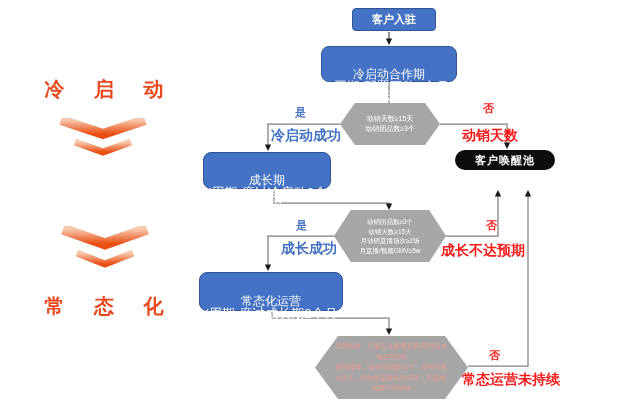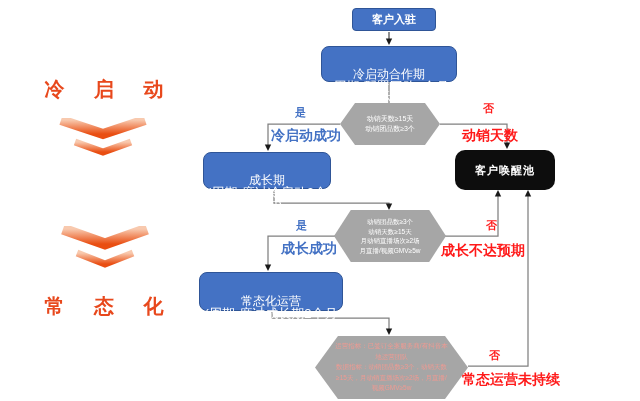--- a/index.html
+++ b/index.html
@@ -88,21 +88,21 @@
   <div class="node hex" style="left:340px;top:103px;width:100px;height:42px;">
     <div class="hl">动销天数≥15天</div>
     <div class="hl">动销团品数≥3个</div>
   </div>
 
   <div class="node blue-box" style="left:203px;top:152px;width:128px;height:37px;">
     <span class="t1">成长期</span>
     <span class="t2">(周期-度过冷启动2个月内)</span>
   </div>
 
-  <div class="node black-box" style="left:455px;top:150px;width:100px;height:40px;">
+  <div class="node black-box" style="left:455px;top:150px;width:100px;height:20px;">
     <span>客户唤醒池</span>
   </div>
 
   <div class="node hex" style="left:334px;top:210px;width:112px;height:52px;">
     <div class="hl" style="font-size:6.5px;line-height:9.5px;">动销团品数≥3个</div>
     <div class="hl" style="font-size:6.5px;line-height:9.5px;">动销天数≥15天</div>
     <div class="hl" style="font-size:6.5px;line-height:9.5px;">月动销直播场次≥2场</div>
     <div class="hl" style="font-size:6.5px;line-height:9.5px;">月直播/视频GMV≥5w</div>
   </div>
 

